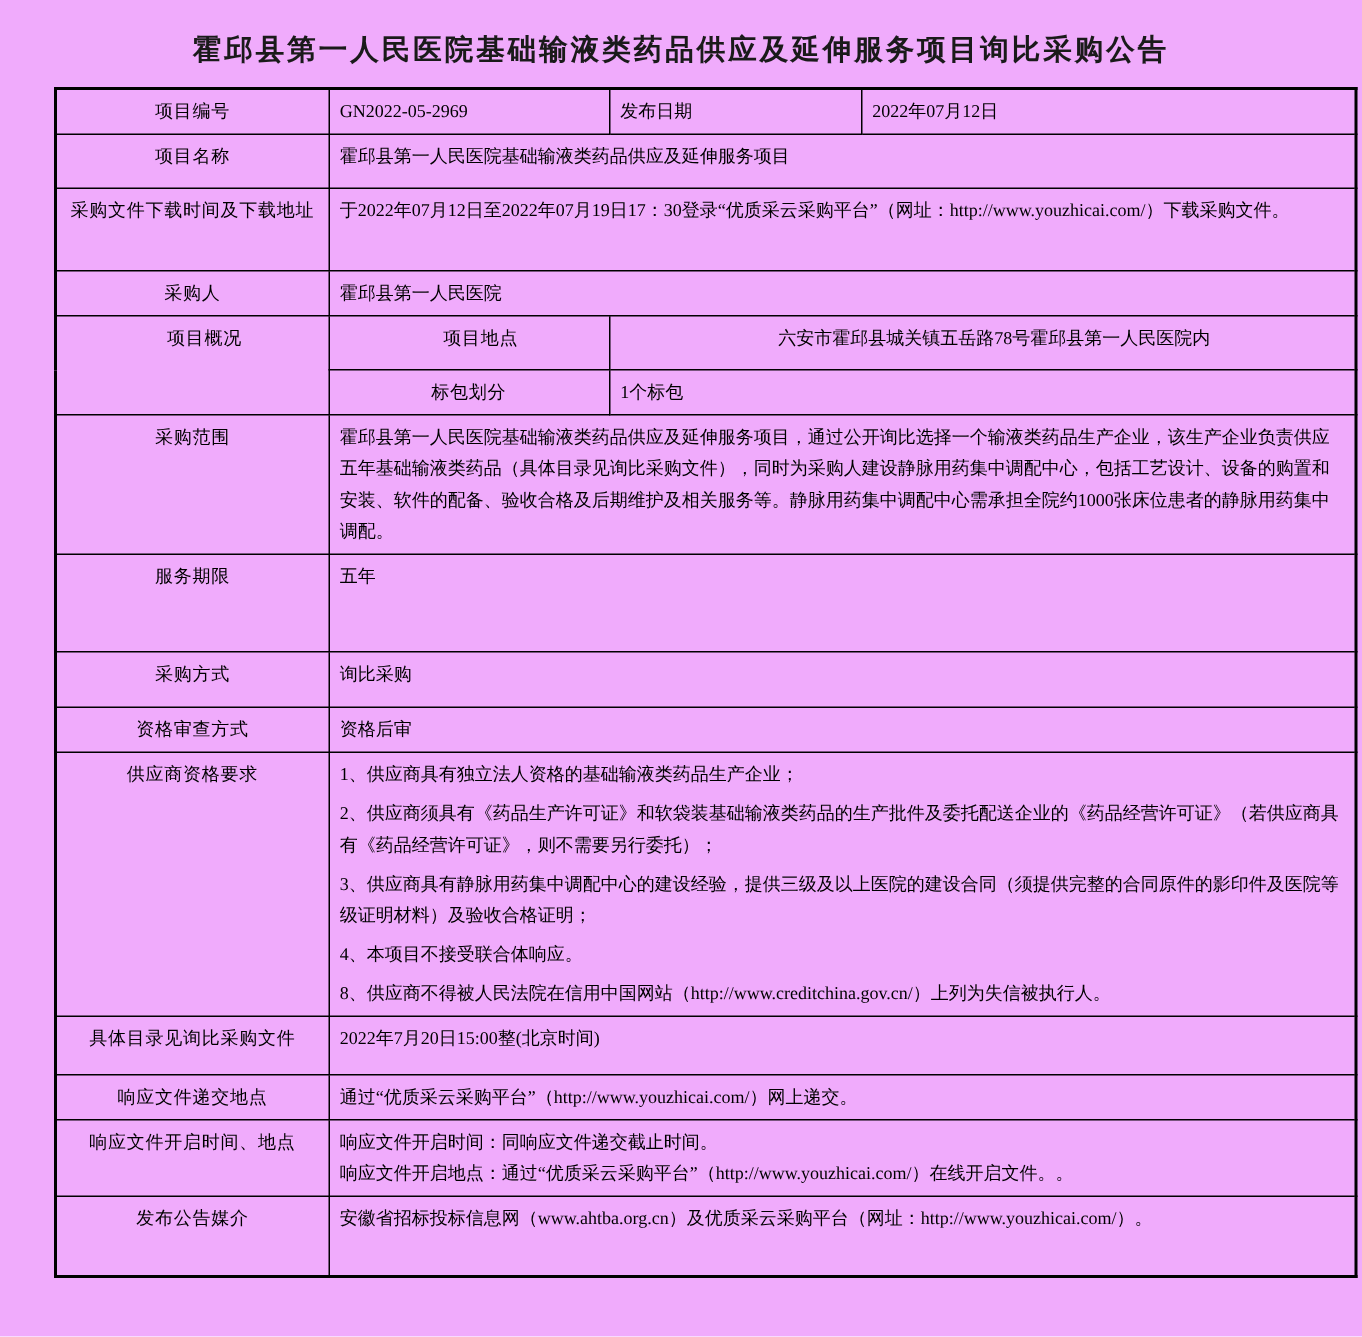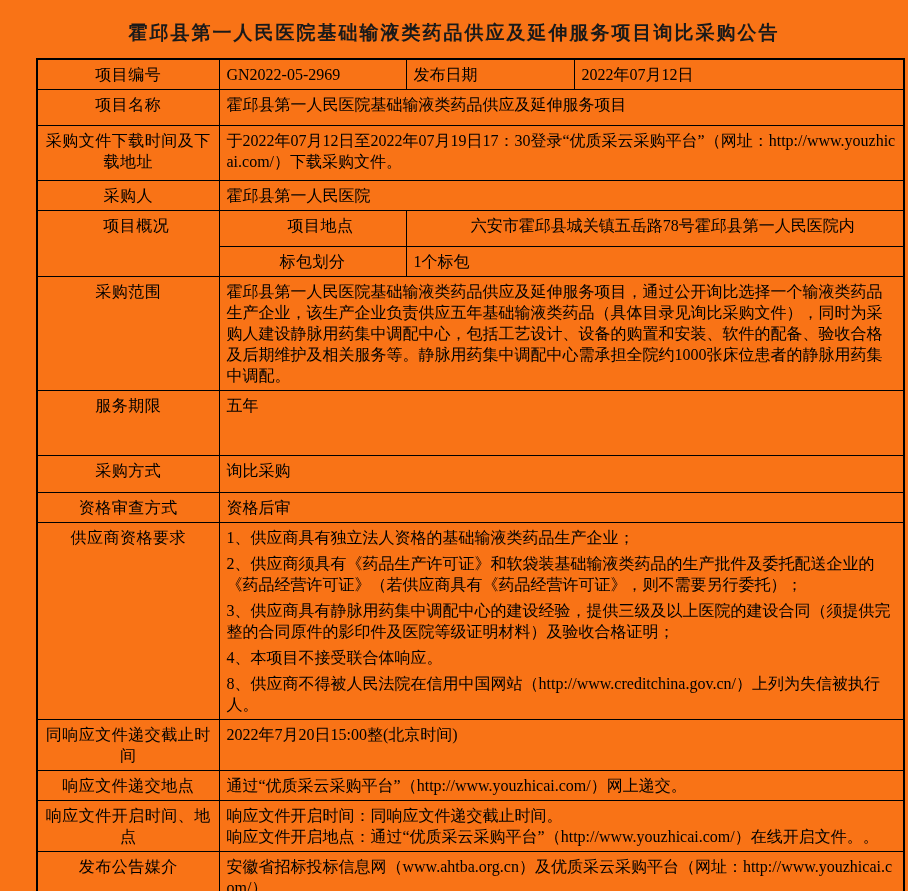--- a/index.html
+++ b/index.html
@@ -1,34 +1,34 @@
 <!DOCTYPE html>
 <html><head>
 <meta charset="utf-8">
 <style>
   html,body{margin:0;padding:0;background:#ffffff;}
   .page{
-    width:908px;height:891px;background:#f97316;position:relative;
+    width:908px;height:891px;background:#f0abfc;position:relative;
     font-family:"Liberation Serif","DejaVu Serif",serif;color:#000;
     overflow:hidden;
     text-decoration:underline;
   }
   .doc-title{
     position:absolute;top:20px;left:0;width:908px;
     text-align:center;font-size:19px;font-weight:bold;letter-spacing:2px;
     color:#1a1a1a;
   }
   table.doc{
     position:absolute;left:36px;top:58px;width:867px;
     border-collapse:collapse;table-layout:fixed;
     border:2px solid #000;
   }
   td{
     border:1px solid #000;vertical-align:top;
-    font-size:16px;line-height:21px;padding:4px 7px;
+    font-size:12px;line-height:21px;padding:4px 7px;
     word-break:break-all;
   }
   td.lbl{text-align:center;letter-spacing:0.5px;}
   td.val{text-align:left;}
   td.ctr{text-align:center;}
   .pre{white-space:pre-line;margin-top:15px;}
   .qual p{margin:0 0 5px 0;}
   .qual p:last-child{margin-bottom:0;}
   
   .r1 td{height:20px;}
@@ -116,21 +116,21 @@
         <td class="val qual" colspan="3">
           <p>1、供应商具有独立法人资格的基础输液类药品生产企业；</p>
           <p>2、供应商须具有《药品生产许可证》和软袋装基础输液类药品的生产批件及委托配送企业的《药品经营许可证》（若供应商具有《药品经营许可证》，则不需要另行委托）；</p>
           <p>3、供应商具有静脉用药集中调配中心的建设经验，提供三级及以上医院的建设合同（须提供完整的合同原件的影印件及医院等级证明材料）及验收合格证明；</p>
           <p>4、本项目不接受联合体响应。</p>
           <p>8、供应商不得被人民法院在信用中国网站（http://www.creditchina.gov.cn/）上列为失信被执行人。</p>
         </td>
       </tr>
 
       <tr class="r11">
-        <td class="lbl">同响应文件递交截止时间</td>
+        <td class="lbl">具体目录见询比采购文件</td>
         <td class="val" colspan="3">2022年7月20日15:00整(北京时间)</td>
       </tr>
 
       <tr class="r12">
         <td class="lbl">响应文件递交地点</td>
         <td class="val" colspan="3">通过“优质采云采购平台”（http://www.youzhicai.com/）网上递交。</td>
       </tr>
 
       <tr class="r13">
         <td class="lbl">响应文件开启时间、地点</td>

